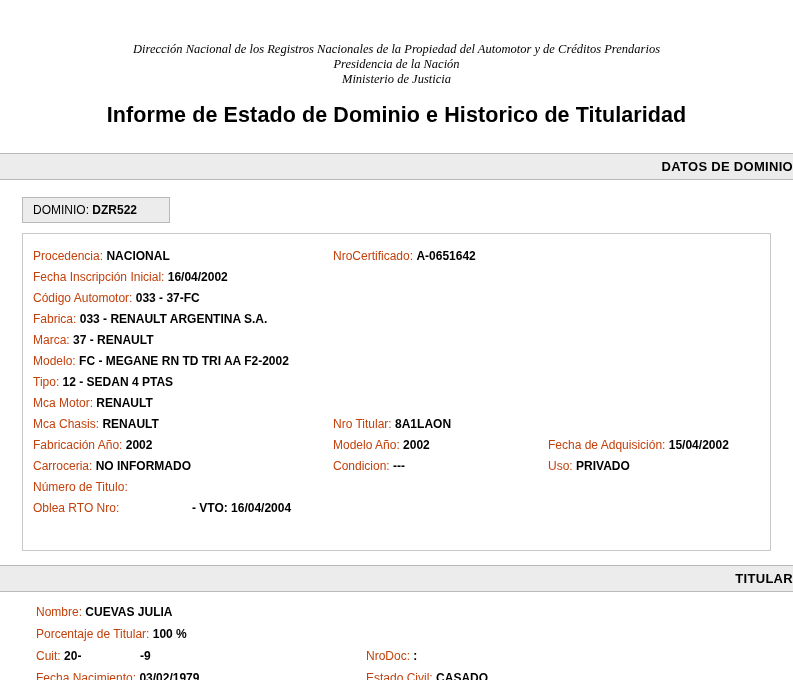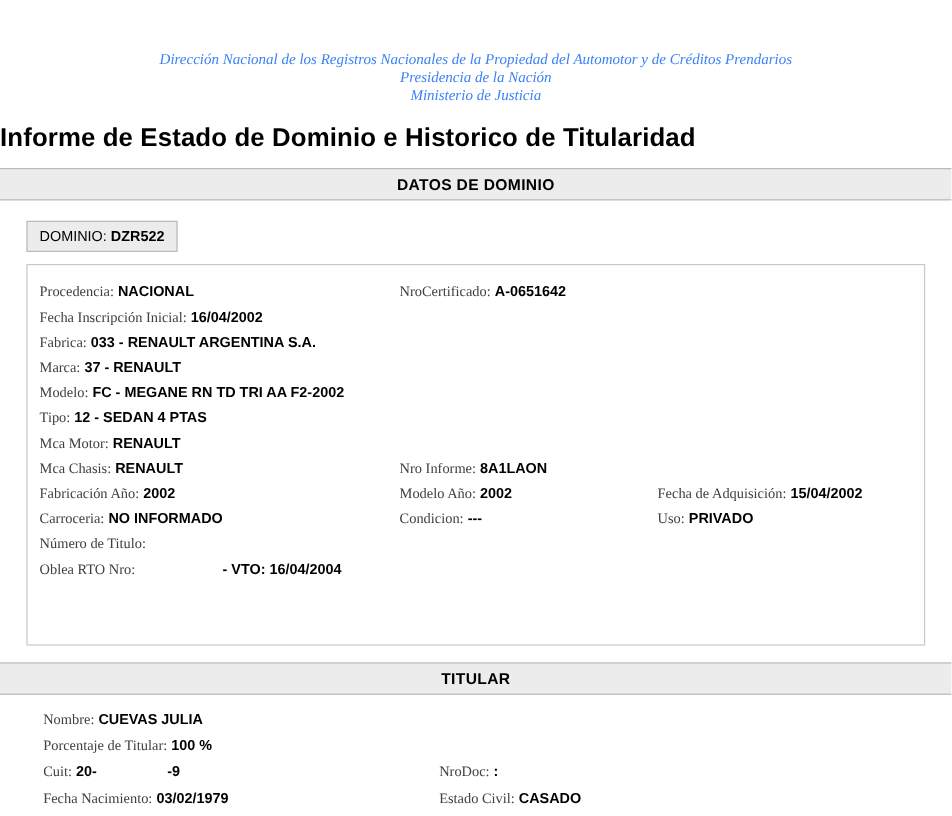--- a/index.html
+++ b/index.html
@@ -23,48 +23,49 @@
   }
   .header-block {
     text-align: center;
     padding-top: 42px;
     line-height: 15px;
   }
   .header-line {
     font-family: "Liberation Serif", serif;
     font-style: italic;
     font-size: 12.5px;
-    color: #3b82f6;
+    color: #000000;
   }
   .doc-title {
+    text-align: center;
     font-size: 21.5px;
     font-weight: bold;
     margin-top: 16px;
-    margin-bottom: 12px;
+    margin-bottom: 25px;
     letter-spacing: 0.1px;
   }
   .section-bar {
     background: #ececec;
     border-top: 1px solid #b9b9b9;
     border-bottom: 1px solid #b9b9b9;
-    text-align: center;
+    text-align: right;
     font-weight: bold;
     font-size: 13px;
     padding: 5px 0 5px 0;
     letter-spacing: 0.3px;
   }
   .outer-pad {
     padding: 0 22px;
     box-sizing: border-box;
   }
   .dominio-chip {
     display: inline-block;
     border: 1px solid #b9b9b9;
     background: #ececec;
-    padding: 5px 10px 5px 10px;
+    padding: 5px 32px 5px 10px;
     font-size: 12px;
     margin: 17px 0 10px 0;
     min-width: 115px;
     box-sizing: border-box;
   }
   .dominio-chip b { font-weight: bold; }
   .data-box {
     border: 1px solid #c9c9c9;
     background: #ffffff;
     padding: 12px 10px 10px 10px;
@@ -72,21 +73,21 @@
     min-height: 318px;
   }
   .row {
     display: flex;
     line-height: 21px;
     font-size: 12px;
   }
   .col-a { width: 300px; flex: 0 0 300px; }
   .col-b { width: 215px; flex: 0 0 215px; }
   .col-c { flex: 1 1 auto; }
-  .lbl { color: #404040; font-family: Liberation Serif, serif; }
+  .lbl { color: #c2410c; }
   .val { font-weight: bold; }
   .titular-wrap {
     padding: 0 26px;
     box-sizing: border-box;
   }
   .titular-rows {
     padding: 9px 10px 0 10px;
     box-sizing: border-box;
   }
   .titular-rows .row { line-height: 22px; }
@@ -133,20 +134,26 @@
         <div class="col-c"></div>
       </div>
 
       <div class="row">
         <div class="col-a">
           <span class="lbl">Fecha Inscripción Inicial:</span>
           <span class="val">16/04/2002</span>
         </div>
       </div>
 
+      <div class="row">
+        <div class="col-a">
+          <span class="lbl">Código Automotor:</span>
+          <span class="val">033 - 37-FC</span>
+        </div>
+      </div>
 
       <div class="row">
         <div class="col-a">
           <span class="lbl">Fabrica:</span>
           <span class="val">033 - RENAULT ARGENTINA S.A.</span>
         </div>
       </div>
 
       <div class="row">
         <div class="col-a">
@@ -176,21 +183,21 @@
         </div>
         <div class="col-c"></div>
       </div>
 
       <div class="row">
         <div class="col-a">
           <span class="lbl">Mca Chasis:</span>
           <span class="val">RENAULT</span>
         </div>
         <div class="col-b">
-          <span class="lbl">Nro Informe:</span>
+          <span class="lbl">Nro Titular:</span>
           <span class="val">8A1LAON</span>
         </div>
         <div class="col-c"></div>
       </div>
 
       <div class="row">
         <div class="col-a">
           <span class="lbl">Fabricación Año:</span>
           <span class="val">2002</span>
         </div>

